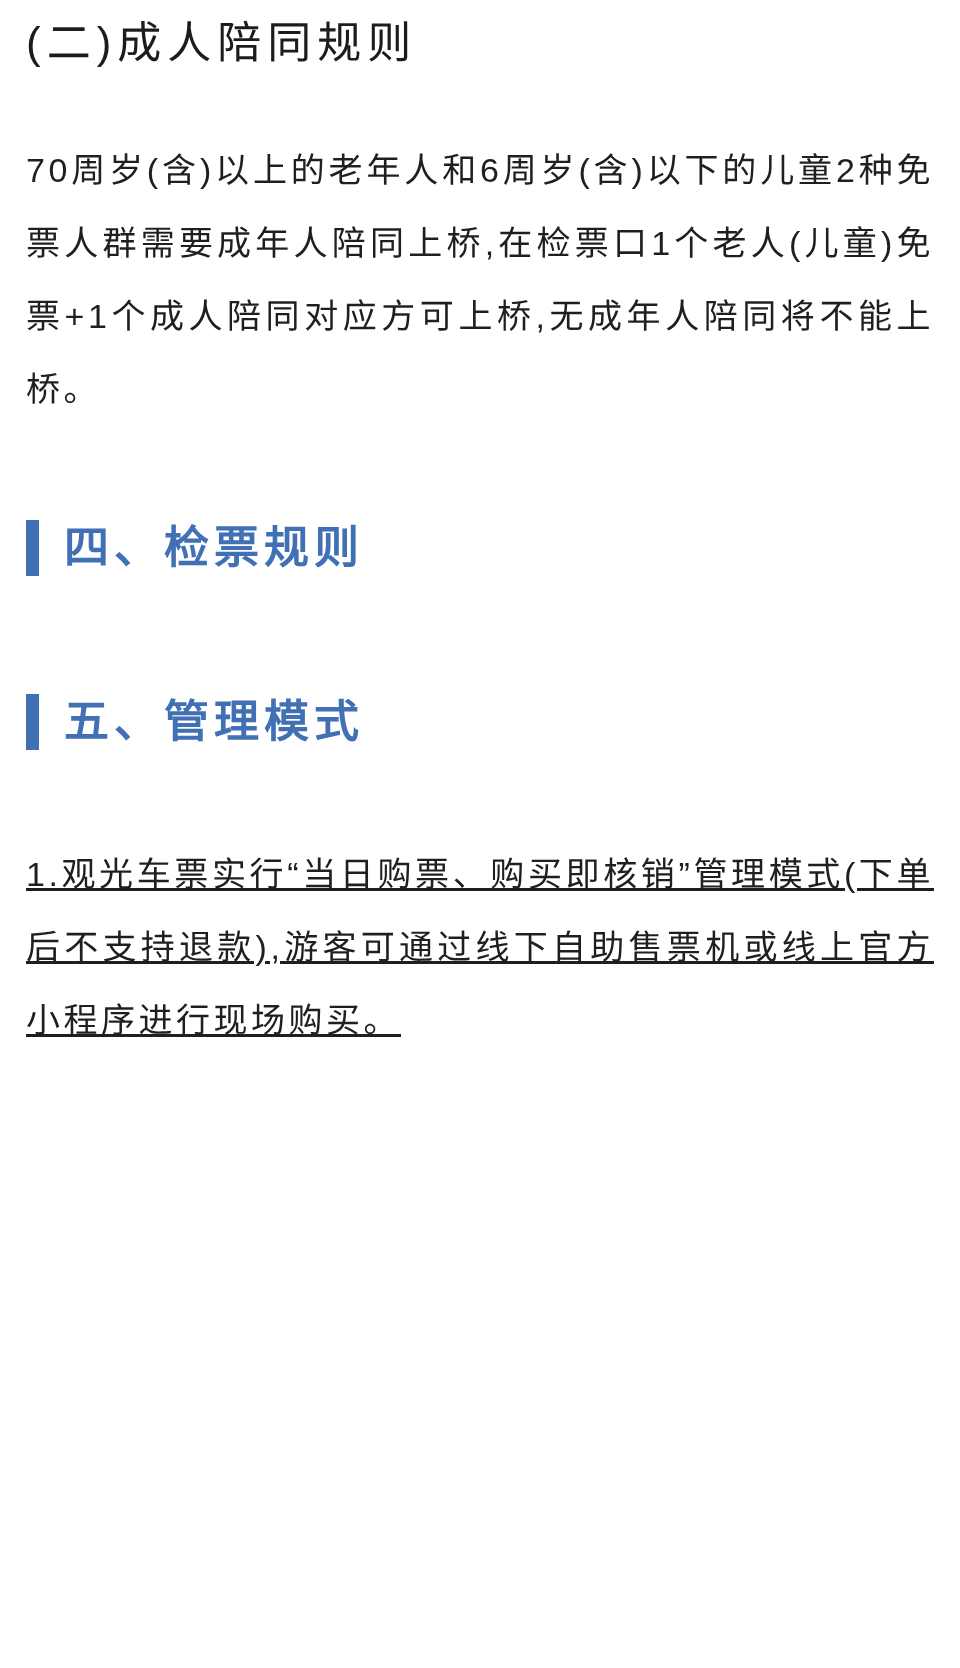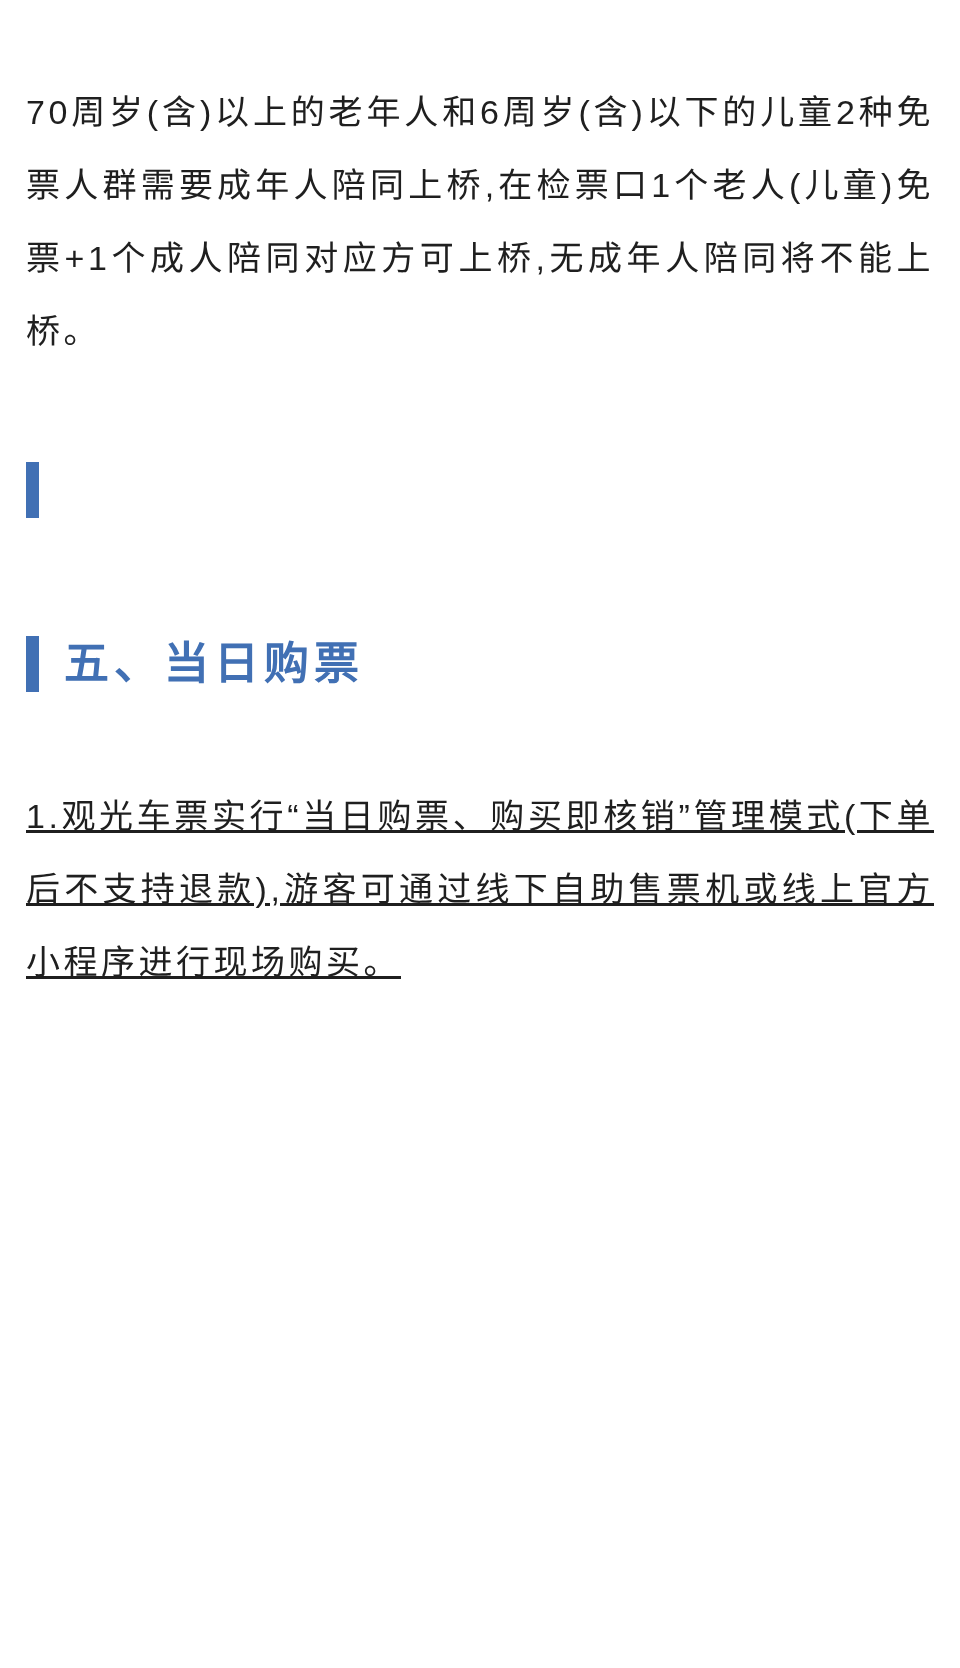--- a/index.html
+++ b/index.html
@@ -61,28 +61,30 @@
     letter-spacing: 5px;
     color: #4170b4;
     line-height: 56px;
   }
 </style>
 </head>
 <body>
 
 <div class="page">
 
+  <h2 class="subsection-heading">(二)成人陪同规则</h2>
 
   <p class="para para-1">70周岁(含)以上的老年人和6周岁(含)以下的儿童2种免票人群需要成年人陪同上桥,在检票口1个老人(儿童)免票+1个成人陪同对应方可上桥,无成年人陪同将不能上桥。</p>
 
   <div class="section-header section-header-1">
     <span class="accent-bar"></span>
+    <span class="section-title">四、检票规则</span>
   </div>
 
 
   <div class="section-header section-header-2">
     <span class="accent-bar"></span>
-    <span class="section-title">五、当日购票</span>
+    <span class="section-title">五、管理模式</span>
   </div>
 
   <p class="para para-3">1.观光车票实行“当日购票、购买即核销”管理模式(下单后不支持退款),游客可通过线下自助售票机或线上官方小程序进行现场购买。</p>
 
 </div>
 
 </body></html>

